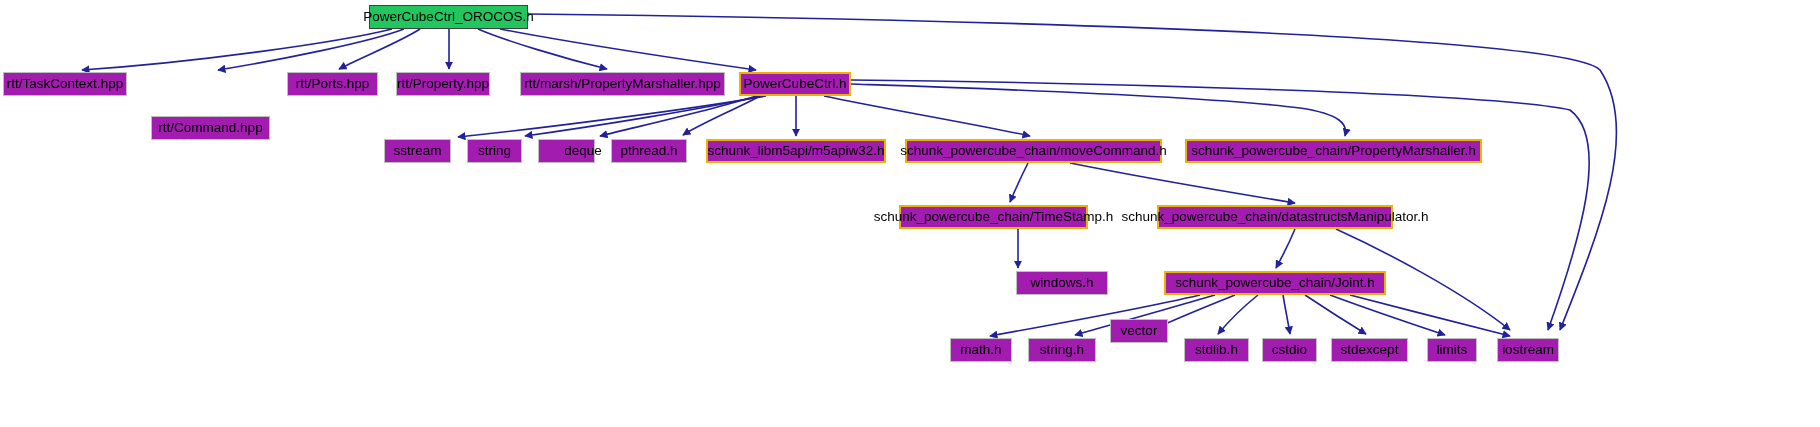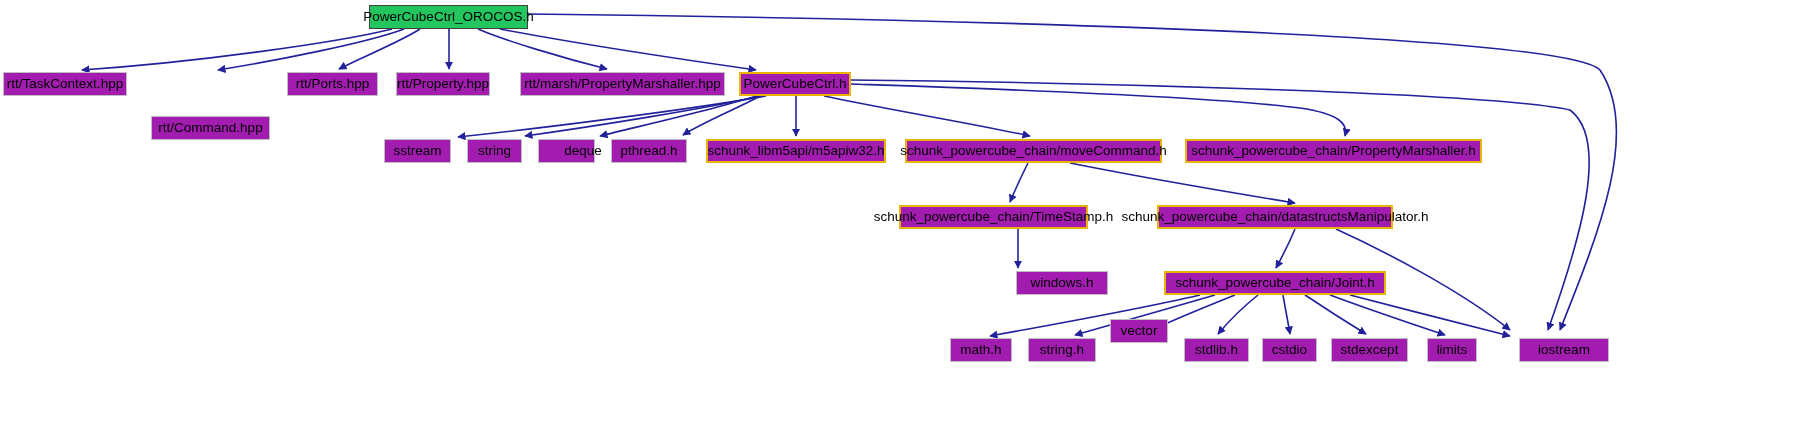--- a/index.html
+++ b/index.html
@@ -154,18 +154,18 @@
       </div>
       <div class="node" style="left: 1262px; top: 338px; width: 55px;">
         <span class="label">cstdio</span>
       </div>
       <div class="node" style="left: 1331px; top: 338px; width: 77px;">
         <span class="label">stdexcept</span>
       </div>
       <div class="node" style="left: 1427px; top: 338px; width: 50px;">
         <span class="label">limits</span>
       </div>
-      <div class="node" style="left: 1497px; top: 338px; width: 90px; margin-left: 22px;">
+      <div class="node" style="left: 1497px; top: 338px; width: 62px;">
         <span class="label">iostream</span>
       </div>
     </div>
 
 </div>
 
 </body></html>

